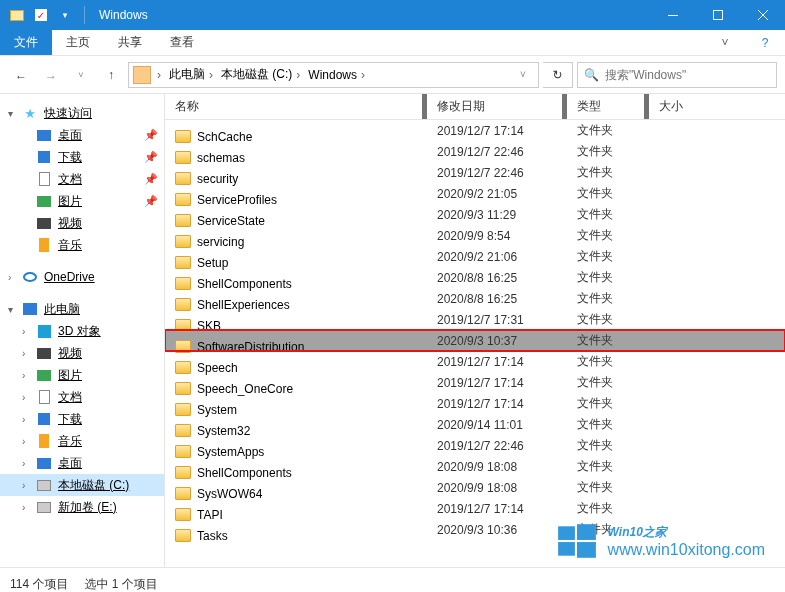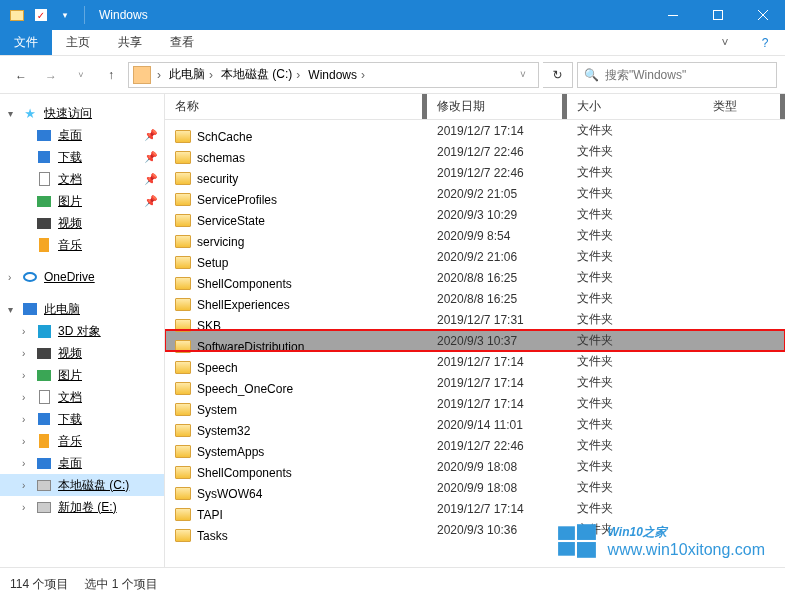--- a/index.html
+++ b/index.html
@@ -306,22 +306,22 @@
           </span>
     <span class="side-label">新加卷 (E:)</span>
 
   </div>
       </div>
     </div>
   <div class="content">
     <div class="columns">
       <div class="col name">名称</div>
       <div class="col date">修改日期</div>
+      <div class="col type">类型</div>
       <div class="col size">大小</div>
-      <div class="col type">类型</div>
     </div>
     <div class="filelist" id="filelist">
         <div class="row  ">
     <div class="cell name">
             <span class="folder-icon"></span>
             <span>SchCache</span>
           </div>
     <div class="cell date">2019/12/7 17:14</div>
     <div class="cell type">文件夹</div>
   </div>
@@ -347,21 +347,21 @@
             <span>ServiceProfiles</span>
           </div>
     <div class="cell date">2020/9/2 21:05</div>
     <div class="cell type">文件夹</div>
   </div>
         <div class="row  ">
     <div class="cell name">
             <span class="folder-icon"></span>
             <span>ServiceState</span>
           </div>
-    <div class="cell date">2020/9/3 10:29</div>
+    <div class="cell date">2020/9/3 11:29</div>
     <div class="cell type">文件夹</div>
   </div>
         <div class="row  ">
     <div class="cell name">
             <span class="folder-icon"></span>
             <span>servicing</span>
           </div>
     <div class="cell date">2020/9/9 8:54</div>
     <div class="cell type">文件夹</div>
   </div>

